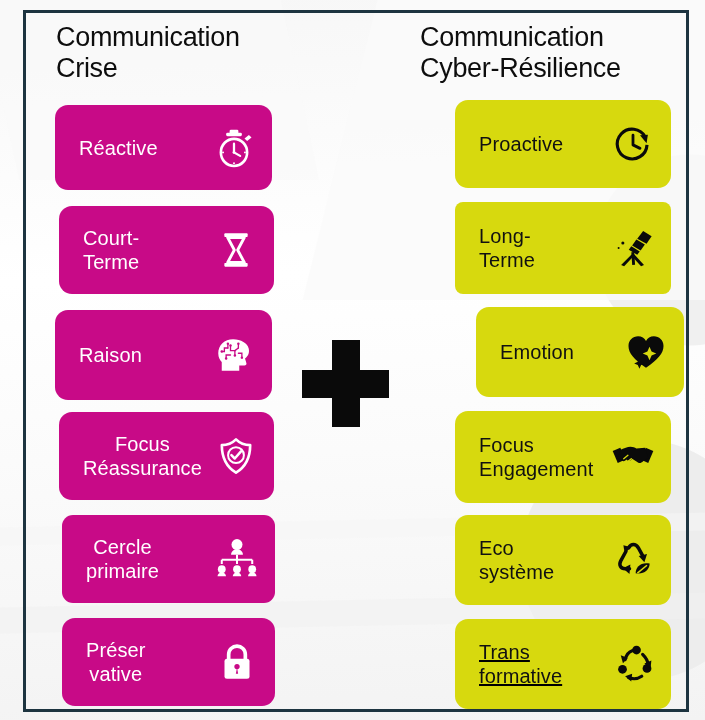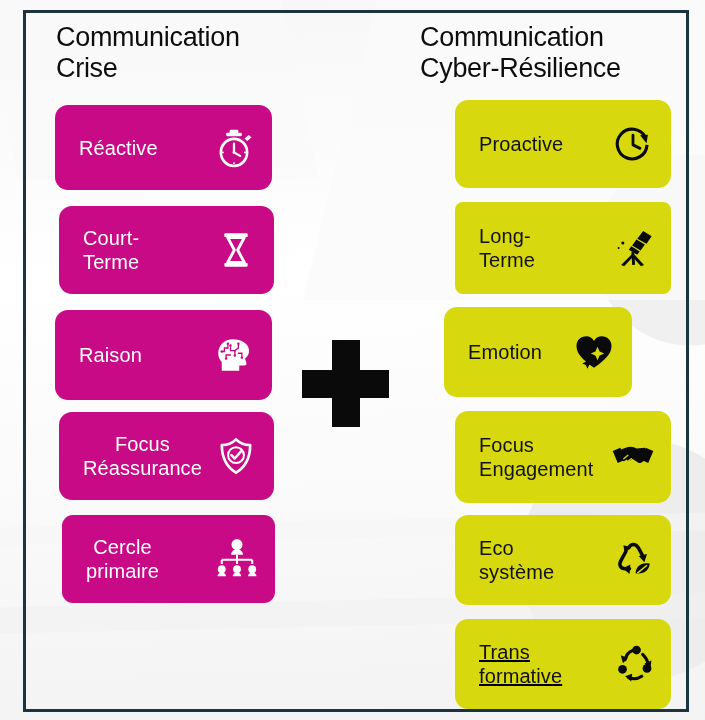--- a/index.html
+++ b/index.html
@@ -184,20 +184,32 @@
             <path d="M3 44.5 c0 -3 2.3 -4.6 5 -4.6 c2.7 0 5 1.6 5 4.6 z"></path>
           <circle cx="26" cy="36" r="4.6"></circle>
             <path d="M21 44.5 c0 -3 2.3 -4.6 5 -4.6 c2.7 0 5 1.6 5 4.6 z"></path>
           <circle cx="44" cy="36" r="4.6"></circle>
             <path d="M39 44.5 c0 -3 2.3 -4.6 5 -4.6 c2.7 0 5 1.6 5 4.6 z"></path>
         </g>
       </svg>
     </span>
   </div>
 
+  <div class="card left" style="left:62px;top:618px;width:213px;height:88px;">
+    <span class="lbl">Préser
+vative</span>
+    <span class="ico">
+      <svg viewBox="0 0 48 48" width="40" height="40">
+        <path d="M14 21 L14 15 C14 9 18.5 5 24 5 C29.5 5 34 9 34 15 L34 21" fill="none" stroke="#fff" stroke-width="4.4"></path>
+        <rect x="9" y="20" width="30" height="24" rx="3" fill="#fff"></rect>
+        <circle cx="24" cy="29.5" r="3.2" fill="#c80a87"></circle>
+        <path d="M24 31 L22.6 38 L25.4 38 Z" fill="#c80a87"></path>
+      </svg>
+    </span>
+  </div>
 
   <div id="plus">
     <div class="h"></div>
     <div class="v"></div>
   </div>
 
   <div class="card right" style="left:421px;top:100px;width:216px;height:88px;">
     <span class="lbl">Proactive</span>
     <span class="ico">
       <svg viewBox="0 0 48 48" width="42" height="42">
@@ -220,21 +232,21 @@
           <rect x="24" y="29" width="3.4" height="15" transform="rotate(-4 25 29)"></rect>
           <path d="M25 31 L12 44 L15.5 45.5 L27.5 33 Z"></path>
           <path d="M27 31 L39 44 L35.5 45.5 L24 33 Z"></path>
           <circle cx="14" cy="18" r="1.8"></circle>
           <circle cx="9" cy="24" r="1.2"></circle>
         </g>
       </svg>
     </span>
   </div>
 
-  <div class="card right" style="left:410px;top:307px;width:188px;height:90px;text-align:center;">
+  <div class="card right" style="left:442px;top:307px;width:208px;height:90px;text-align:center;">
     <span class="lbl">Emotion</span>
     <span class="ico">
       <svg viewBox="0 0 48 48" width="42" height="42">
         <path d="M24 42 C10 32 4 25 4 17 C4 10.5 9 6 15 6 c4 0 7.4 2.2 9 5.4 C25.6 8.2 29 6 33 6 c6 0 11 4.5 11 11 c0 8 -6 15 -20 25 Z" fill="#0a0a0a"></path>
         <path d="M28 18 L30.4 23.3 L35.7 25.7 L30.4 28.1 L28 33.4 L25.6 28.1 L20.3 25.7 L25.6 23.3 Z" fill="#d7d90e"></path>
         <path d="M16.5 31 L18.4 35.1 L22.5 37 L18.4 38.9 L16.5 43 L14.6 38.9 L10.5 37 L14.6 35.1 Z" fill="#0a0a0a"></path>
       </svg>
     </span>
   </div>
 

